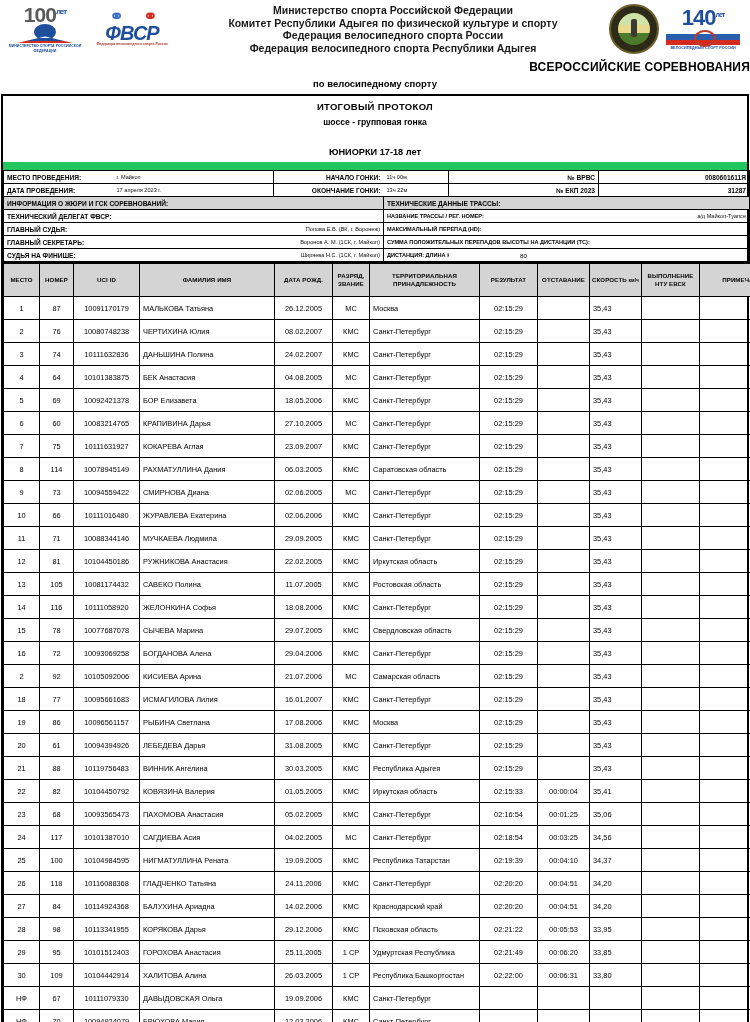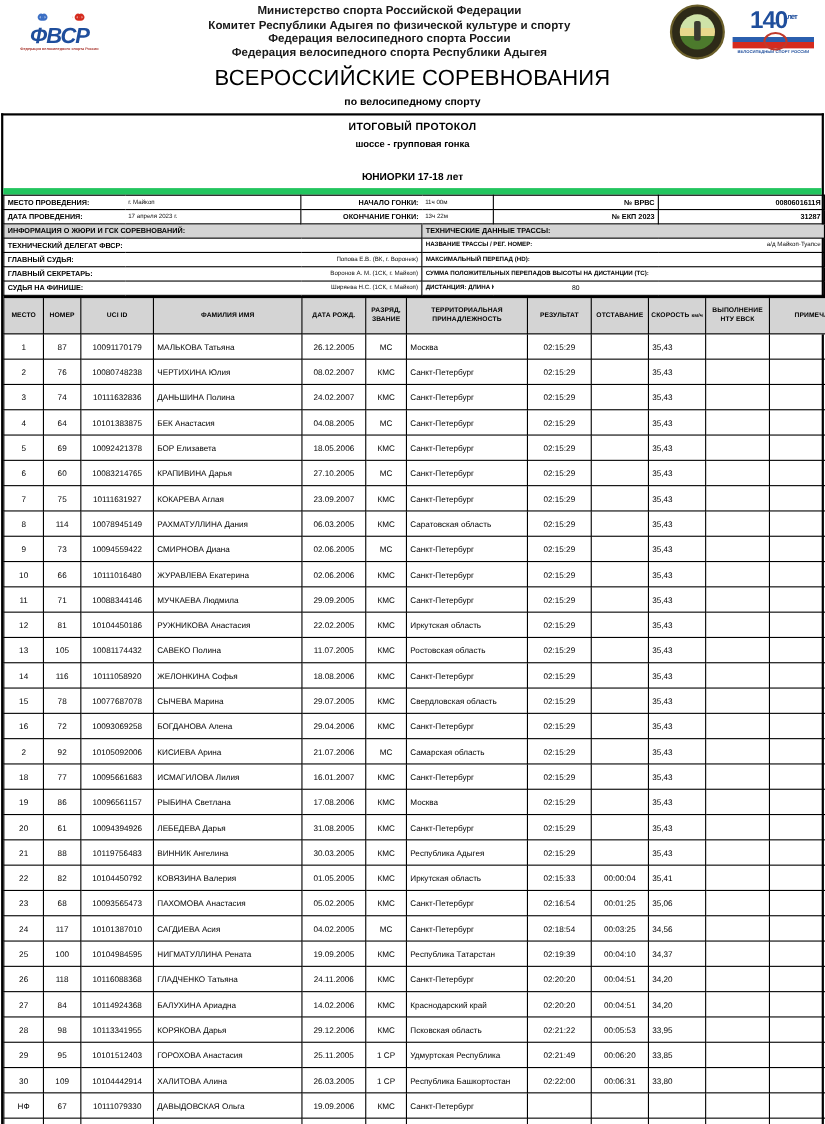--- a/index.html
+++ b/index.html
@@ -115,23 +115,23 @@
     width: 18px; height: 13px; border-radius: 50%;
     border: 2px solid #c0392b; background: transparent;
   }
   .logo-velo .cap {
     font-size: 3.8px; font-weight: 700; color: #1f4e9c; line-height: 5px;
     margin-top: 1px;
   }
 
   
   .maintitle {
-    text-align: center;
-    font-size: 20px;
-    font-weight: 400;
+    text-align: right;
+    font-size: 12px;
+    font-weight: 700;
     letter-spacing: 0.2px;
     margin-top: 4px;
   }
   .subtitle {
     text-align: center;
     font-size: 9.5px;
     font-weight: 700;
     margin-top: 4px;
     margin-bottom: 5px;
   }
@@ -140,21 +140,21 @@
   .sheet {
     border: 2px solid #000;
     border-bottom: none;
     margin: 0 1px;
     box-sizing: border-box;
   }
 
   .proto-block {
     text-align: center;
     padding: 5px 0 5px 0;
-    border-bottom: 6px solid #22c55e;
+    border-bottom: 8px solid #22c55e;
   }
   .proto-block .l1 { font-size: 9.5px; font-weight: 700; letter-spacing: .3px; }
   .proto-block .l2 { font-size: 8.6px; font-weight: 700; margin-top: 5px; }
   .proto-block .l3 { font-size: 9.2px; font-weight: 700; margin-top: 20px; }
 
   
   table.info {
     width: 100%;
     border-collapse: collapse;
     table-layout: fixed;
@@ -215,20 +215,28 @@
   td.c-gap    { text-align: center; font-size: 7.2px; }
   td.c-spd    { text-align: left; font-size: 7.4px; }
   td.c-ntu    { }
   td.c-note   { }
 </style>
 </head>
 <body>
 
 <div class="masthead">
 
+  <div class="logo-slot">
+    <div class="logo-minsport">
+      <div class="big">100<span class="let">лет</span></div>
+      <div class="emblem"></div>
+      <div class="tri"></div>
+      <div class="cap">МИНИСТЕРСТВО СПОРТА РОССИЙСКОЙ ФЕДЕРАЦИИ</div>
+    </div>
+  </div>
 
   <div class="logo-slot">
     <div class="logo-fvsr">
       <div class="wheels">⚭⚭⚭⚭</div>
       <div class="word">ФВСР</div>
       <div class="cap">Федерация велосипедного спорта России</div>
     </div>
   </div>
 
   <div class="org-lines">

